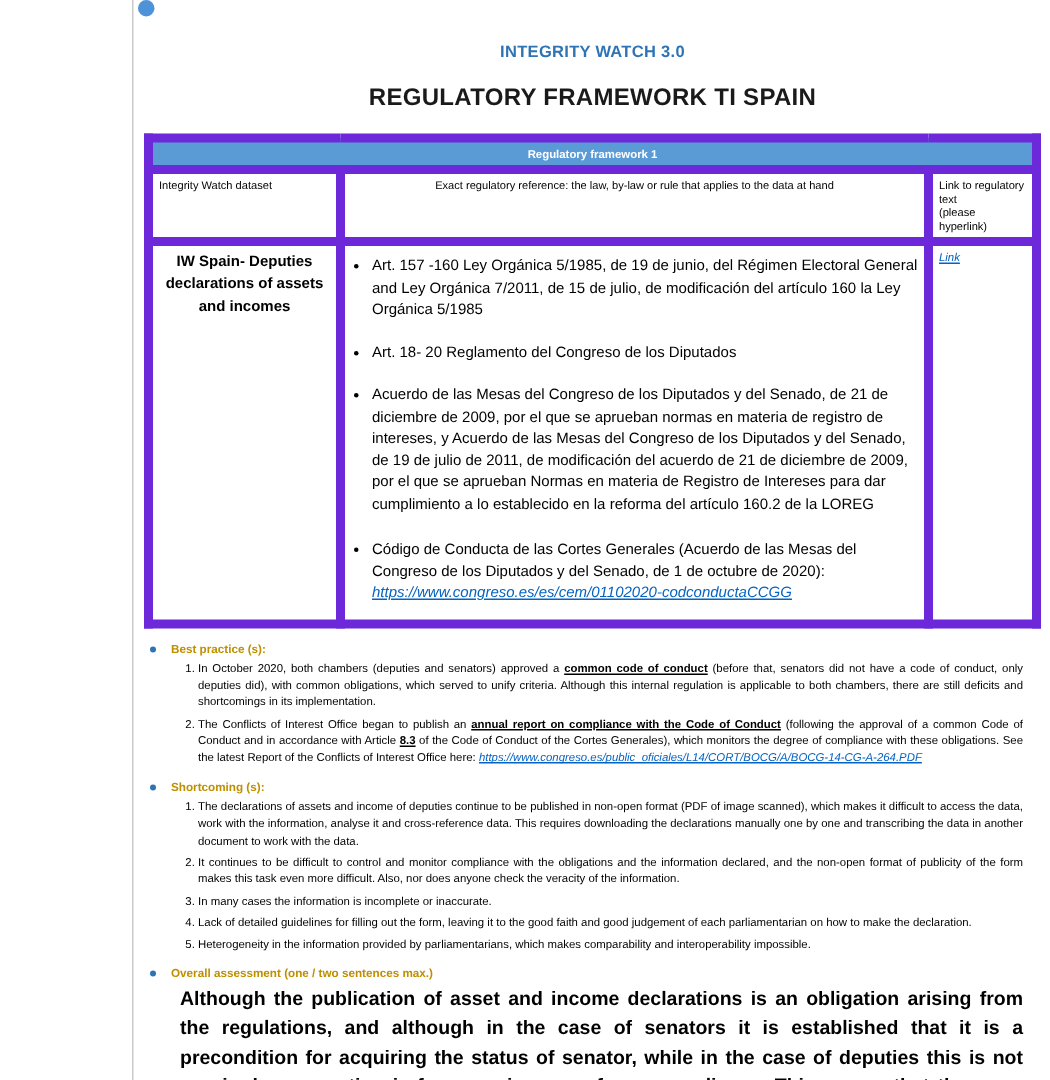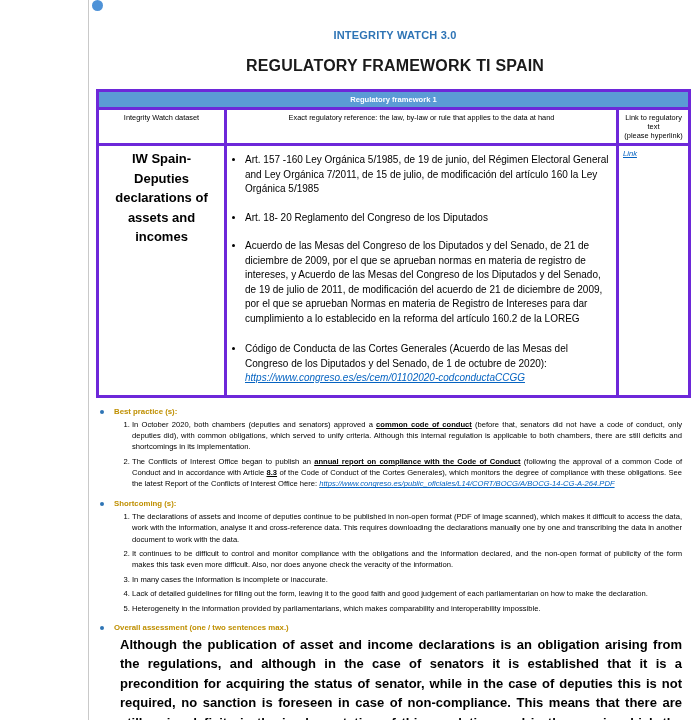--- a/index.html
+++ b/index.html
@@ -65,44 +65,44 @@
     margin-top: 16px;
     letter-spacing: 0.2px;
   }
   table.reg {
     border-collapse: collapse;
     width: 592px;
     margin: 14px 0 0 2px;
     table-layout: fixed;
   }
   table.reg td, table.reg th {
-    border: 3px solid #6d28d9;
+    border: 6px solid #6d28d9;
     vertical-align: top;
     padding: 3px 4px;
   }
   .band {
     background: #5b9bd5;
     color: #ffffff;
     text-align: center;
     font-weight: bold;
     font-size: 7.6px;
     padding: 2px 0;
   }
   .colhead {
     font-size: 7.4px;
     font-weight: normal;
-    text-align: center;
+    text-align: left;
   }
   .colhead.center {
     text-align: center;
   }
   .rowlabel {
     font-weight: bold;
     text-align: center;
-    font-size: 13px;
+    font-size: 10px;
     padding-top: 22px;
     line-height: 1.5;
   }
   ul.refs {
     margin: 4px 0 6px 0;
     padding-left: 14px;
     list-style: disc;
   }
   ul.refs li {
     margin-bottom: 14px;

